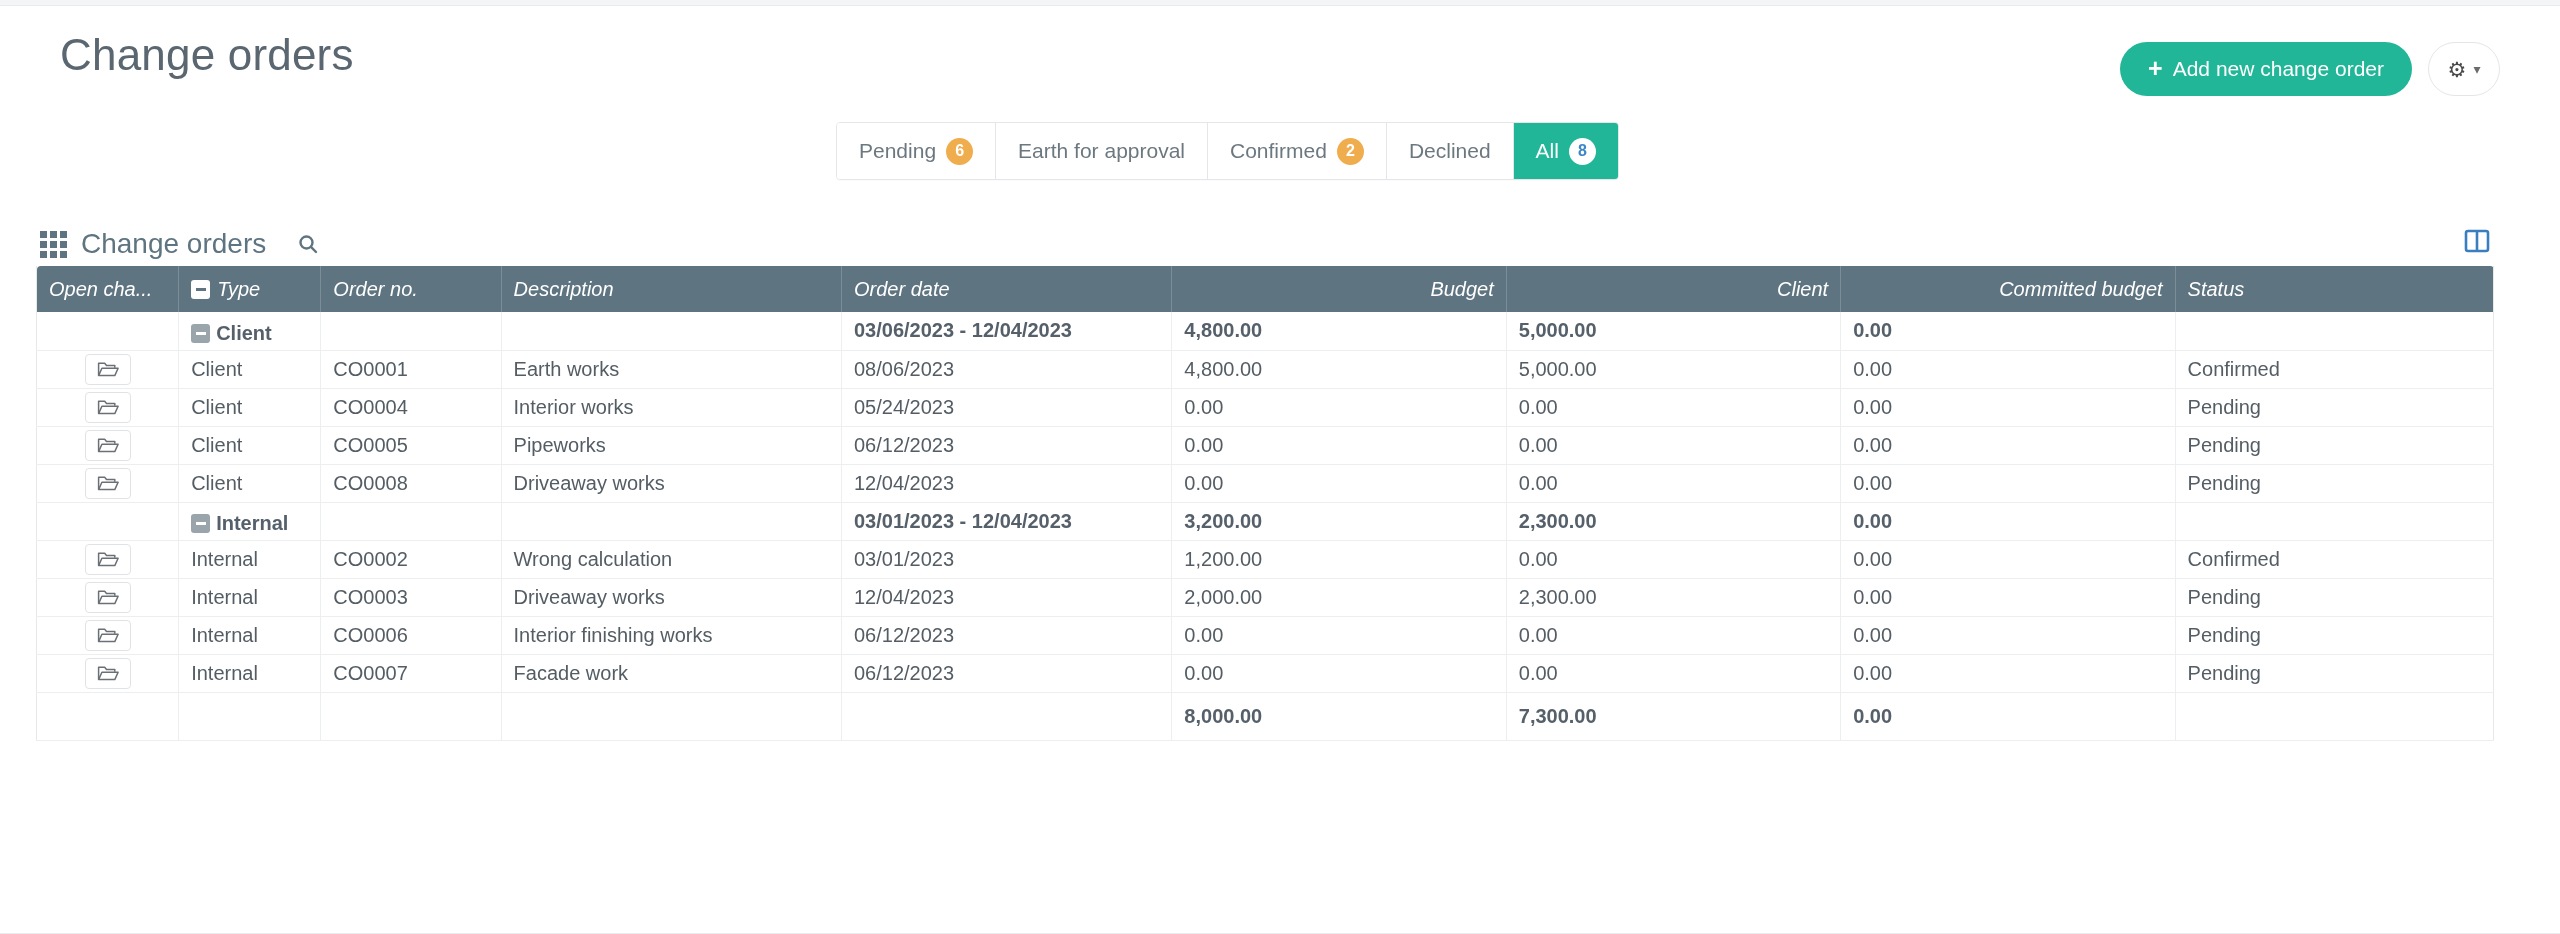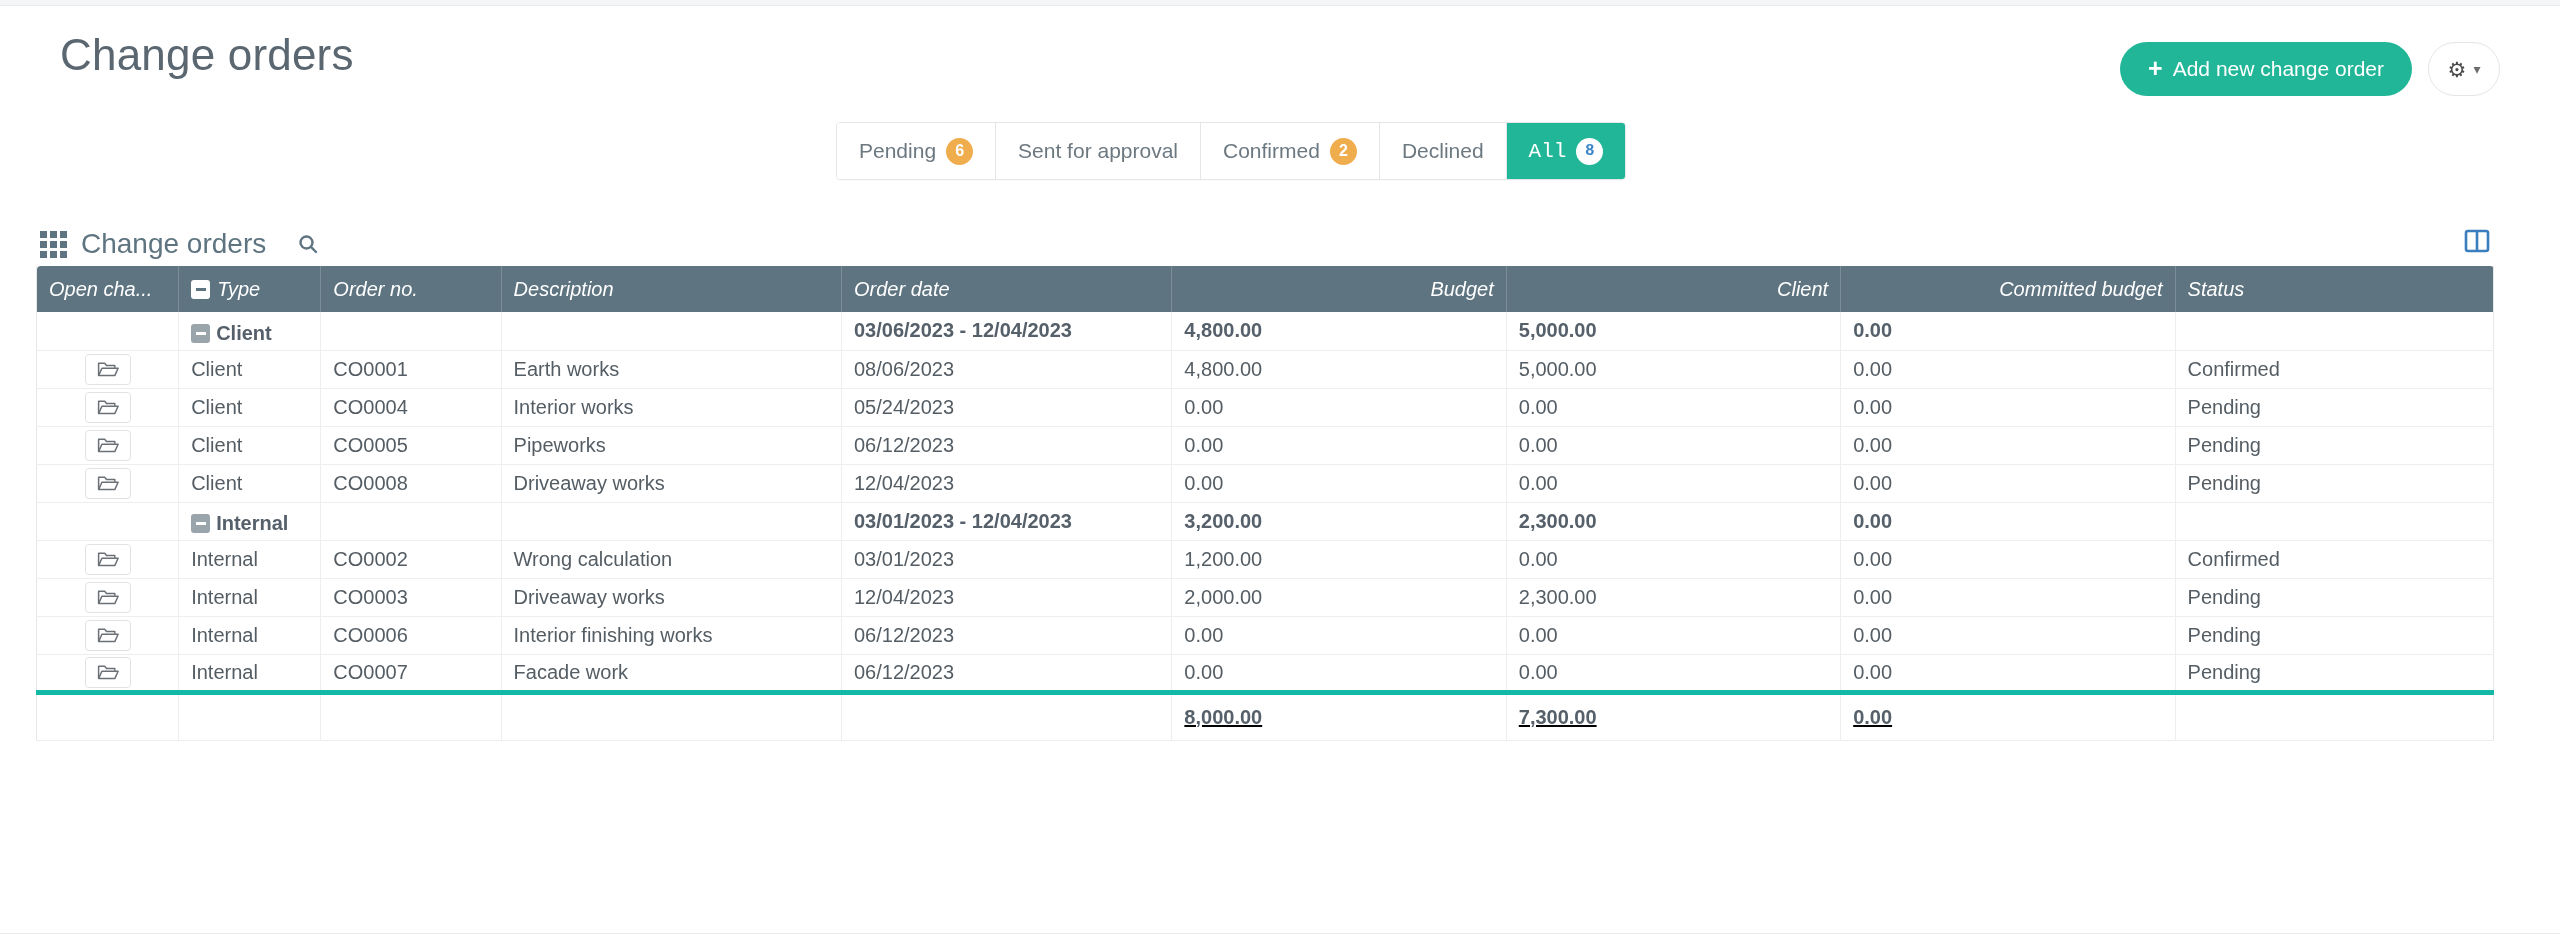--- a/index.html
+++ b/index.html
@@ -67,21 +67,21 @@
     overflow: hidden; background: #fff;
     box-shadow: 0 1px 1px rgba(0,0,0,0.02);
   }
   .tab {
     display: flex; align-items: center; gap: 10px;
     height: 56px; padding: 0 22px;
     border-right: 1px solid #e4e7e9;
     background: #ffffff; color: #6c7880;
     font-size: 21px; cursor: pointer; white-space: nowrap;
   }
-  .tab:last-child { border-right: none; font-family: Liberation Mono, monospace; }
+  .tab:last-child { border-right: none; }
   .tab.active { background: #21b697; color: #ffffff; }
   .tab-badge {
     display: inline-flex; align-items: center; justify-content: center;
     min-width: 27px; height: 27px; padding: 0 6px;
     border-radius: 14px;
     background: #f0ad4e; color: #ffffff;
     font-size: 16px; font-weight: 700; line-height: 1;
   }
   .tab.active .tab-badge { background: #ffffff; color: #3d87c9; }
 
@@ -142,21 +142,21 @@
     border-right: 1px solid #eceef0;
     border-bottom: 1px solid #eceef0;
     vertical-align: middle; white-space: nowrap;
     overflow: hidden; text-overflow: ellipsis;
     background: #ffffff;
   }
   table.grid tbody td:last-child { border-right: none; }
   table.grid tbody td.num { }
   table.grid tbody tr.group td { font-weight: 700; color: #55606a; }
   table.grid tbody tr.total td { font-weight: 700; color: #55606a; height: 48px; }
-  table.grid tbody tr.total { border-top: 5px solid #14b8a6; text-decoration: underline; }
+  table.grid tbody tr.total { border-top: 1px solid #14b8a6; }
 
   .group-label { display: inline-flex; align-items: center; gap: 6px; }
 
   .open-cell { padding: 0 !important; text-align: center; }
   .folder-btn {
     display: inline-flex; align-items: center; justify-content: center;
     width: 46px; height: 31px;
     border: 1px solid #e0e3e5; border-radius: 4px;
     background: #ffffff; cursor: pointer;
   }
@@ -187,21 +187,21 @@
       </button>
     </div>
   </div>
 
   <div class="tabs">
     <div class="tab">
       <span>Pending</span>
       <span class="tab-badge">6</span>
     </div>
     <div class="tab">
-      <span>Sent for approval</span>
+      <span>Earth for approval</span>
     </div>
     <div class="tab">
       <span>Confirmed</span>
       <span class="tab-badge">2</span>
     </div>
     <div class="tab">
       <span>Declined</span>
     </div>
     <div class="tab active">
       <span>All</span>

